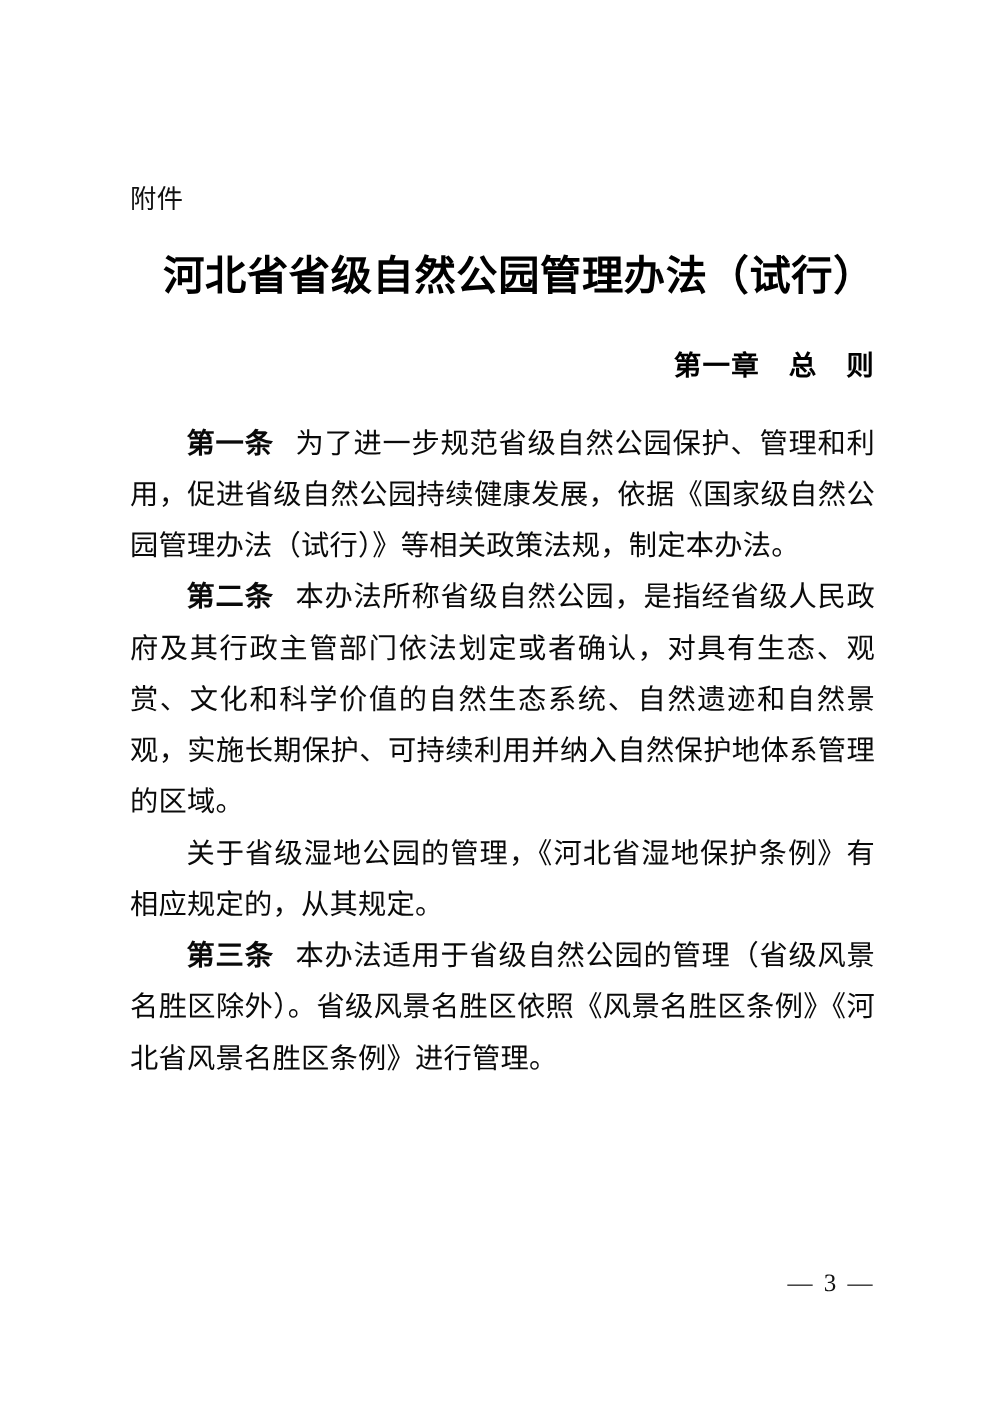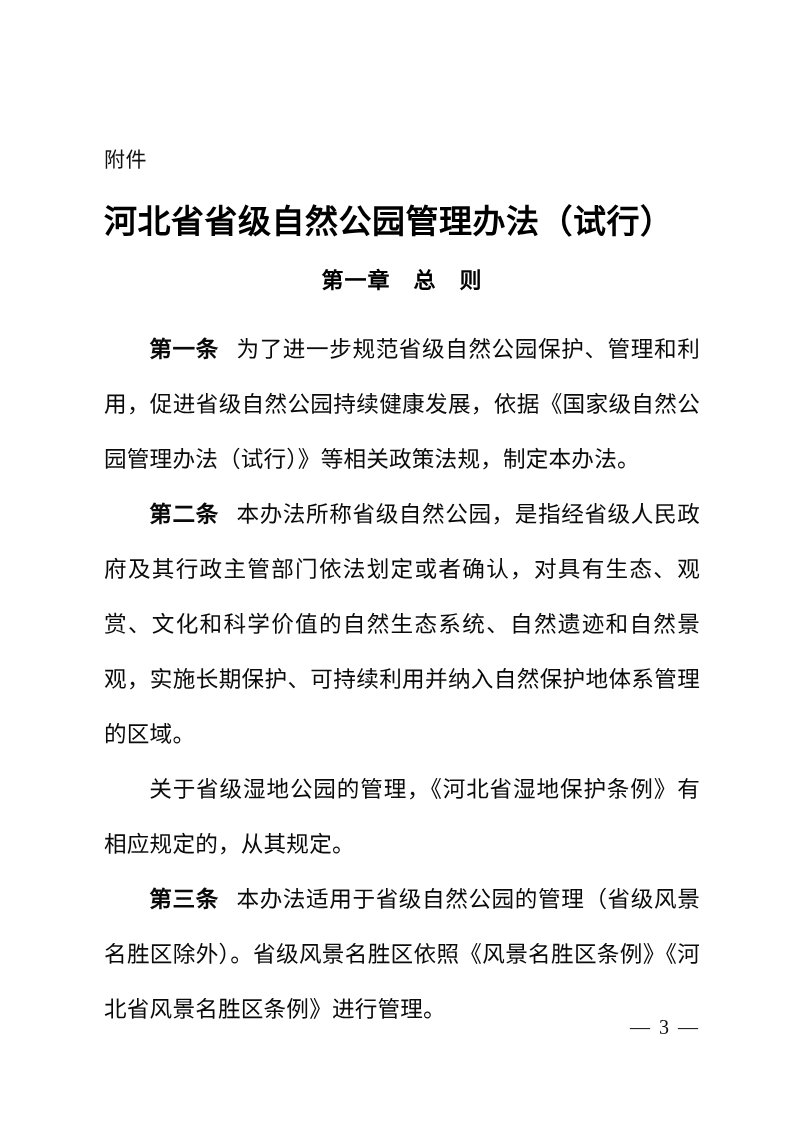--- a/index.html
+++ b/index.html
@@ -42,46 +42,46 @@
     margin-top: 146px;
     color: #111111;
   }
 
   
   .doc-title {
     font-family: "Liberation Serif", "DejaVu Serif", serif;
     font-weight: 700;
     font-size: 33px;
     line-height: 40px;
-    text-align: left;
+    text-align: right;
     letter-spacing: 0.5px;
     margin-top: 28px;
     color: #000000;
   }
 
   
   .chapter-heading {
     font-family: "Liberation Sans", "DejaVu Sans", sans-serif;
     font-weight: 700;
     font-size: 22px;
     line-height: 30px;
-    text-align: center;
+    text-align: right;
     letter-spacing: 1px;
-    margin-top: 24px;
+    margin-top: 36px;
     color: #000000;
   }
 
   
   .body-block {
     margin-top: 26px;
   }
   .para {
     font-family: "Liberation Serif", "DejaVu Serif", serif;
     font-size: 22.6px;
-    line-height: 55px;
+    line-height: 41px;
     text-align: justify;
     text-justify: inter-ideograph;
     text-indent: 2em;
     margin: 0;
     letter-spacing: 0.2px;
     color: #0a0a0a;
   }
   .para .art-num {
     font-family: "Liberation Sans", "DejaVu Sans", sans-serif;
     font-weight: 700;

